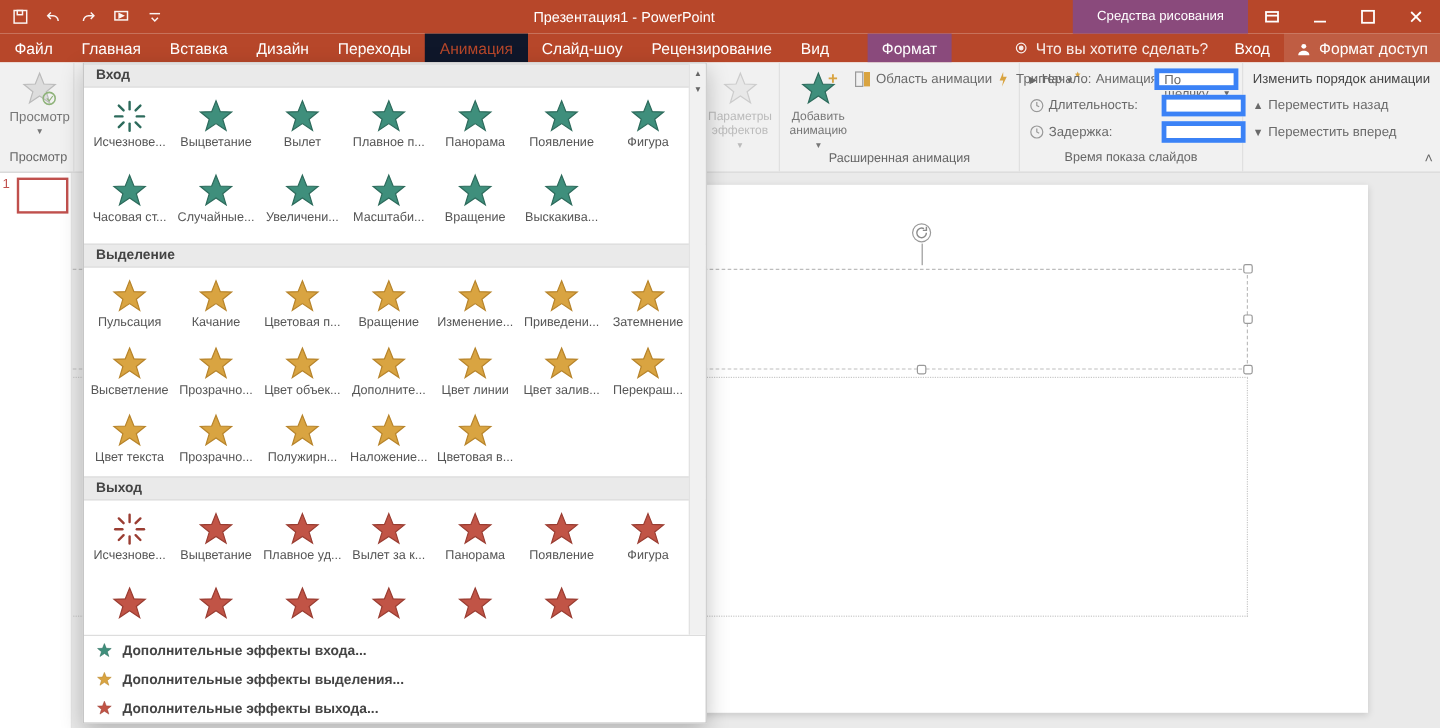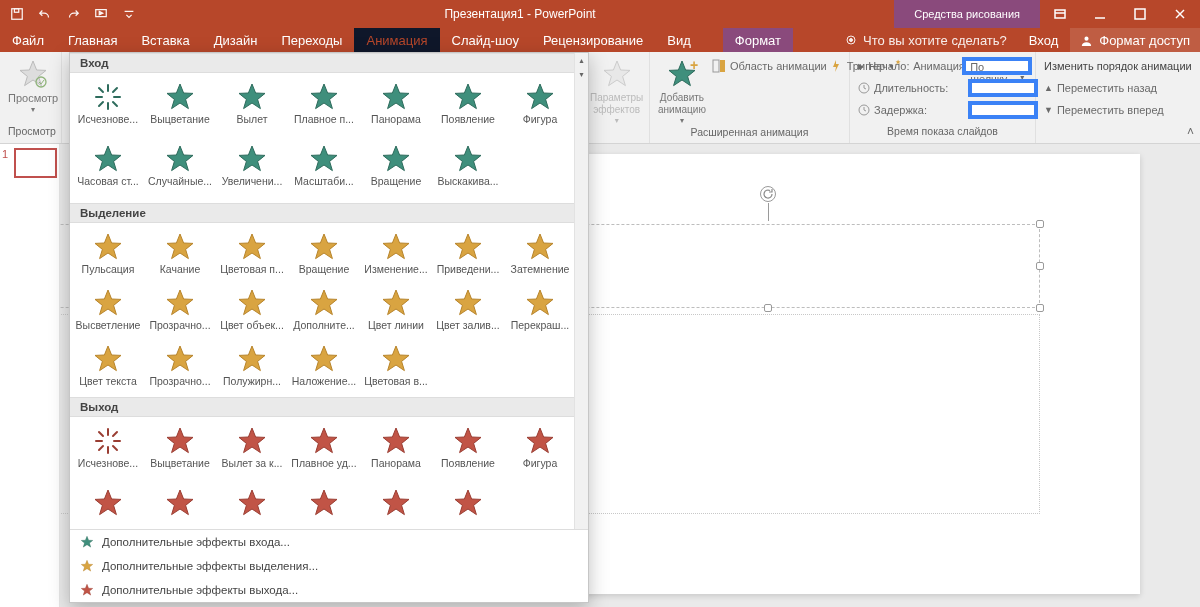--- a/index.html
+++ b/index.html
@@ -60,21 +60,21 @@
   .gallery-drop { position: absolute; left: 69px; top: 52px; width: 520px; height: 551px; background: #fff; border: 1px solid #c6c6c6; box-shadow: 0 6px 18px rgba(0,0,0,.25); z-index: 50; display: flex; flex-direction: column; }
   .gallery-scroll { flex: 1; overflow: hidden; position: relative; }
   .gscrollbar { position: absolute; right: 0; top: 0; width: 14px; height: 100%; background: #f1f1f1; border-left: 1px solid #e2e2e2; }
   .gscroll-up, .gscroll-dn { height: 14px; display:flex; align-items:center; justify-content:center; font-size:8px; color:#666; }
   .cat-head { background: #eaeaea; color: #444; font-weight: 600; font-size: 11.5px; padding: 3px 10px; border-top: 1px solid #ddd; border-bottom: 1px solid #ddd; }
   .grid { display: flex; flex-wrap: wrap; padding: 4px 2px 2px; }
   .anim { width: 72px; height: 62px; text-align: center; font-size: 10.5px; color: #555; display: flex; flex-direction: column; align-items: center; justify-content: flex-start; padding-top: 4px; }
   .anim .lbl { width: 100%; white-space: nowrap; overflow: hidden; text-overflow: ellipsis; padding: 0 2px; }
   .anim.tight { height: 56px; }
   .gallery-footer { border-top: 1px solid #ddd; }
-  .frow { display: flex; align-items: center; gap: 8px; padding: 5px 10px; font-size: 11.5px; color: #444; }
+  .frow { display: flex; align-items: flex-end; gap: 8px; padding: 5px 10px; font-size: 11.5px; color: #444; font-weight: bold; }
 
   
   .star { width: 32px; height: 32px; }
 </style>
 </head>
 <body>
 
 <svg width="0" height="0" style="position:absolute">
   <defs>
     <symbol id="star5" viewBox="0 0 32 32">
@@ -540,27 +540,27 @@
         <div class="anim">
           <svg class="star" viewBox="0 0 32 32">
             <use href="#star5" fill="#c15446" stroke="#9a3d32"></use>
           </svg>
           <div class="lbl">Выцветание</div>
         </div>
         <div class="anim">
           <svg class="star" viewBox="0 0 32 32">
             <use href="#star5" fill="#c15446" stroke="#9a3d32"></use>
           </svg>
+          <div class="lbl">Плавное уд...</div>
+        </div>
+        <div class="anim">
+          <svg class="star" viewBox="0 0 32 32">
+            <use href="#star5" fill="#c15446" stroke="#9a3d32"></use>
+          </svg>
           <div class="lbl">Вылет за к...</div>
-        </div>
-        <div class="anim">
-          <svg class="star" viewBox="0 0 32 32">
-            <use href="#star5" fill="#c15446" stroke="#9a3d32"></use>
-          </svg>
-          <div class="lbl">Плавное уд...</div>
         </div>
         <div class="anim">
           <svg class="star" viewBox="0 0 32 32">
             <use href="#star5" fill="#c15446" stroke="#9a3d32"></use>
           </svg>
           <div class="lbl">Панорама</div>
         </div>
         <div class="anim">
           <svg class="star" viewBox="0 0 32 32">
             <use href="#star5" fill="#c15446" stroke="#9a3d32"></use>

